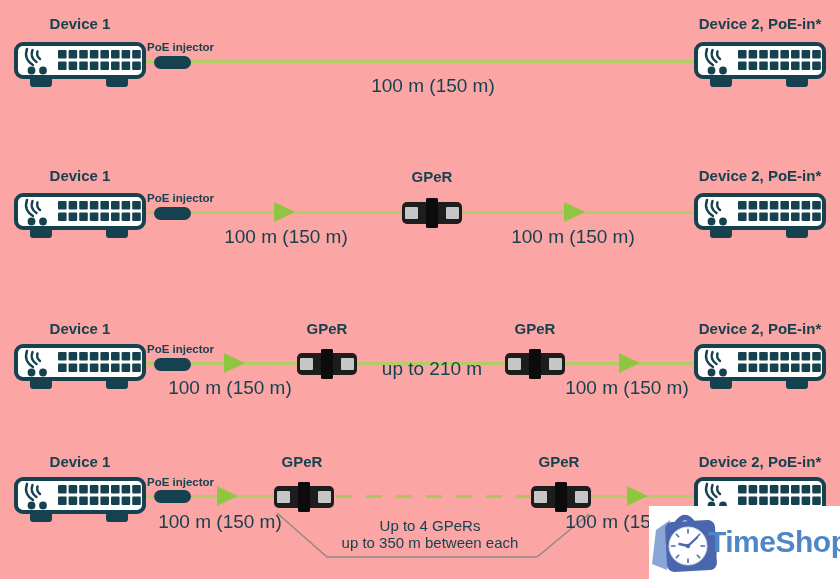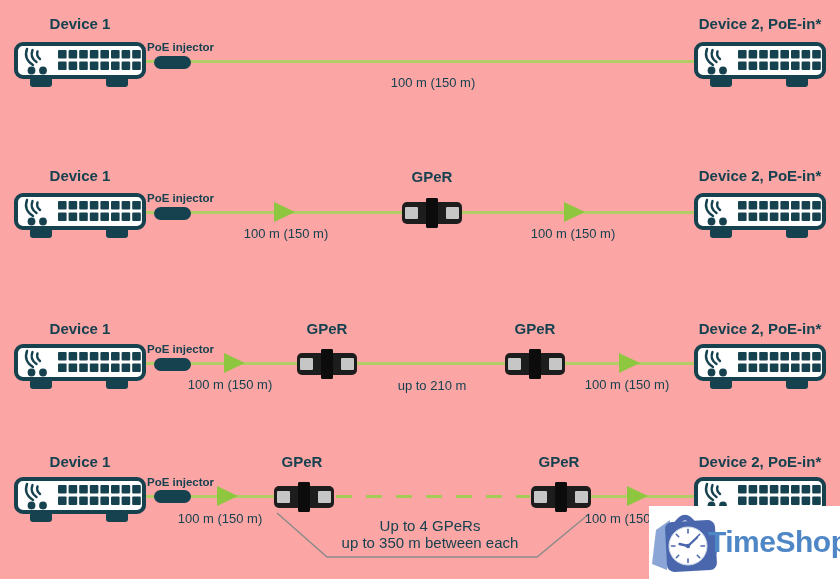--- a/index.html
+++ b/index.html
@@ -1,21 +1,21 @@
 <!DOCTYPE html>
 <html><head>
 <meta charset="utf-8">
 <style>
   html,body{margin:0;padding:0;background:#fff;}
   .stage{position:relative;width:840px;height:579px;background:#fca5a5;overflow:hidden;
          font-family:"Liberation Sans",sans-serif;}
   .abs{position:absolute;}
   .dlabel{font-size:15px;font-weight:700;color:#16424f;text-align:center;white-space:nowrap;}
   .glabel{font-size:15px;font-weight:700;color:#16424f;text-align:center;white-space:nowrap;}
-  .seg{font-size:13px;font-weight:500;color:#16424f;text-align:center;white-space:nowrap;}
+  .seg{font-size:19px;font-weight:500;color:#16424f;text-align:center;white-space:nowrap;}
   .note{font-size:15px;font-weight:500;color:#16424f;text-align:center;white-space:nowrap;}
   .poe{font-size:11.5px;font-weight:600;color:#16424f;white-space:nowrap;text-align:right;}
   .line{height:3px;background:#b3cd66;}
   .dash{height:3px;background:repeating-linear-gradient(90deg,#a5ca57 0 16px,transparent 16px 30px);}
   .pill{width:37px;height:13px;background:#16424f;border-radius:7px;}
   .arr{width:0;height:0;border-top:10px solid transparent;border-bottom:10px solid transparent;
        border-left:21px solid #8fc640;}
   .switch{width:132px;height:48px;display:block;}
   .gper{width:64px;height:30px;display:block;}
   .wmbox{background:#ffffff;}
@@ -107,21 +107,21 @@
       <use href="#switch-sym"></use>
     </svg>
   <div class="abs poe" style="left:147px;top:343px;">PoE injector</div>
   <div class="abs pill" style="left:154px;top:358px;"></div>
   <div class="abs arr" style="left:224px;top:353px;"></div>
   <div class="abs seg" style="left:130px;top:377px;width:200px;">100 m (150 m)</div>
   <div class="abs glabel" style="left:277px;top:320px;width:100px;">GPeR</div>
   <svg class="abs gper" style="left:295px;top:349px;" viewBox="0 0 64 30">
       <use href="#gper-sym"></use>
     </svg>
-  <div class="abs seg" style="left:332px;top:378px;width:200px;">up to 210 m</div>
+  <div class="abs seg" style="left:332px;top:358px;width:200px;">up to 210 m</div>
   <div class="abs glabel" style="left:485px;top:320px;width:100px;">GPeR</div>
   <svg class="abs gper" style="left:503px;top:349px;" viewBox="0 0 64 30">
       <use href="#gper-sym"></use>
     </svg>
   <div class="abs arr" style="left:619px;top:353px;"></div>
   <div class="abs seg" style="left:527px;top:377px;width:200px;">100 m (150 m)</div>
   <div class="abs dlabel" style="left:688px;top:320px;width:144px;">Device 2, PoE-in*</div>
   <svg class="abs switch" style="left:694px;top:344px;" viewBox="0 0 132 48">
       <use href="#switch-sym"></use>
     </svg>

